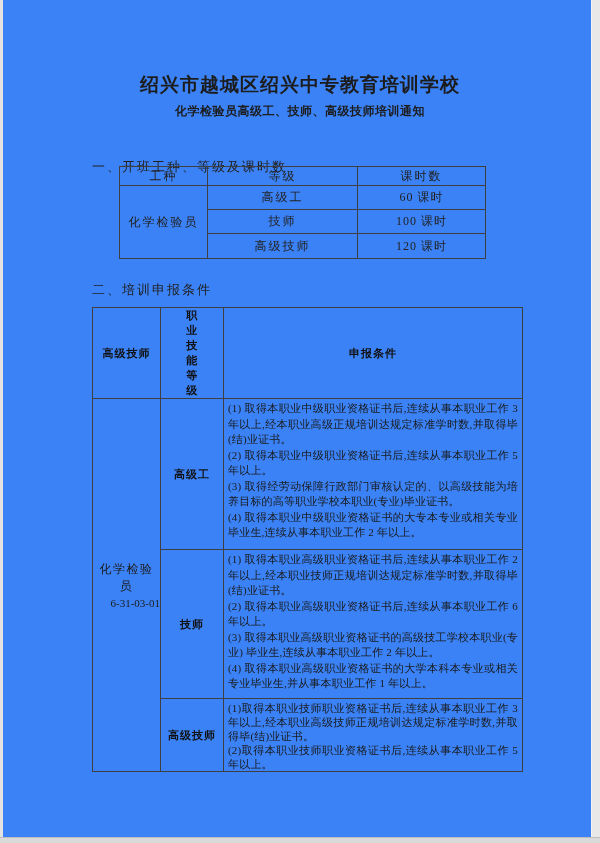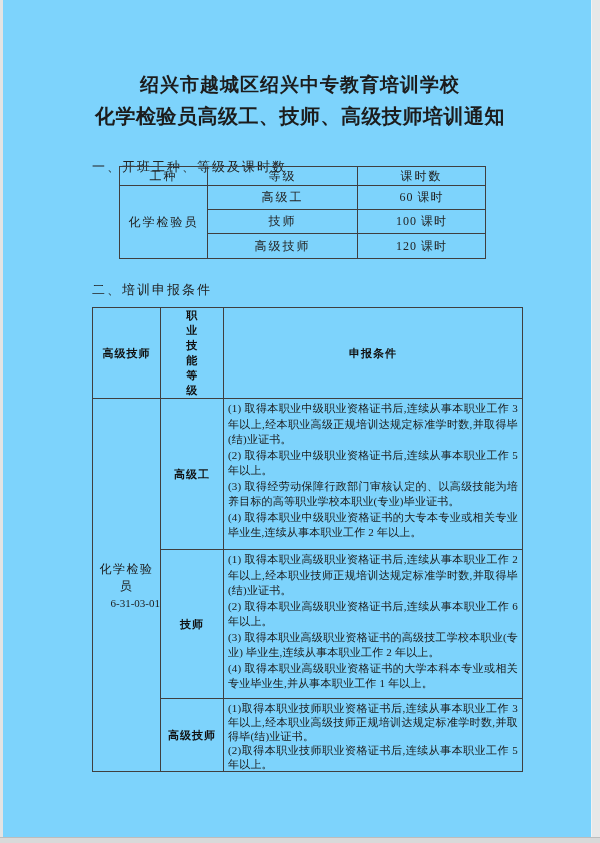--- a/index.html
+++ b/index.html
@@ -1,32 +1,32 @@
 <!DOCTYPE html>
 <html><head>
 <meta charset="utf-8">
 <style>
   * { margin:0; padding:0; box-sizing:border-box; }
   html,body { background:#f0f0f0; }
   .page {
-    position:relative; width:600px; height:843px; background:#7dd3fc;
+    position:relative; width:600px; height:843px; background:#3b82f6;
     font-family:"Liberation Serif","DejaVu Serif",serif; color:#1c1c1c;
     overflow:hidden;
   }
   .edge-left  { position:absolute; left:0; top:0; width:3px; height:100%; background:#e3e3e3; }
   .edge-right { position:absolute; right:0; top:0; width:9px; height:100%; background:#e8e8e8; border-left:1px solid #f2f2f2; }
   .edge-bottom{ position:absolute; left:0; bottom:0; width:100%; height:6px; background:#d9d9d9; border-top:1px solid #bdbdbd; }
 
   .title1 {
     position:absolute; top:72px; left:0; width:600px; text-align:center;
     font-size:19px; font-weight:bold; letter-spacing:1px;
   }
   .title2 {
     position:absolute; top:103px; left:0; width:600px; text-align:center;
-    font-size:20px; font-weight:bold; letter-spacing:0.5px;
+    font-size:12px; font-weight:bold; letter-spacing:0.5px;
   }
   .sec-heading {
     position:absolute; left:92px; font-size:13px; letter-spacing:2px; color:#222;
   }
   .sec1-heading { top:158px; }
   .sec2-heading { top:281px; }
 
   table { border-collapse:collapse; table-layout:fixed; }
   td, th { border:1px solid #3f3f3f; overflow:hidden; }
 

